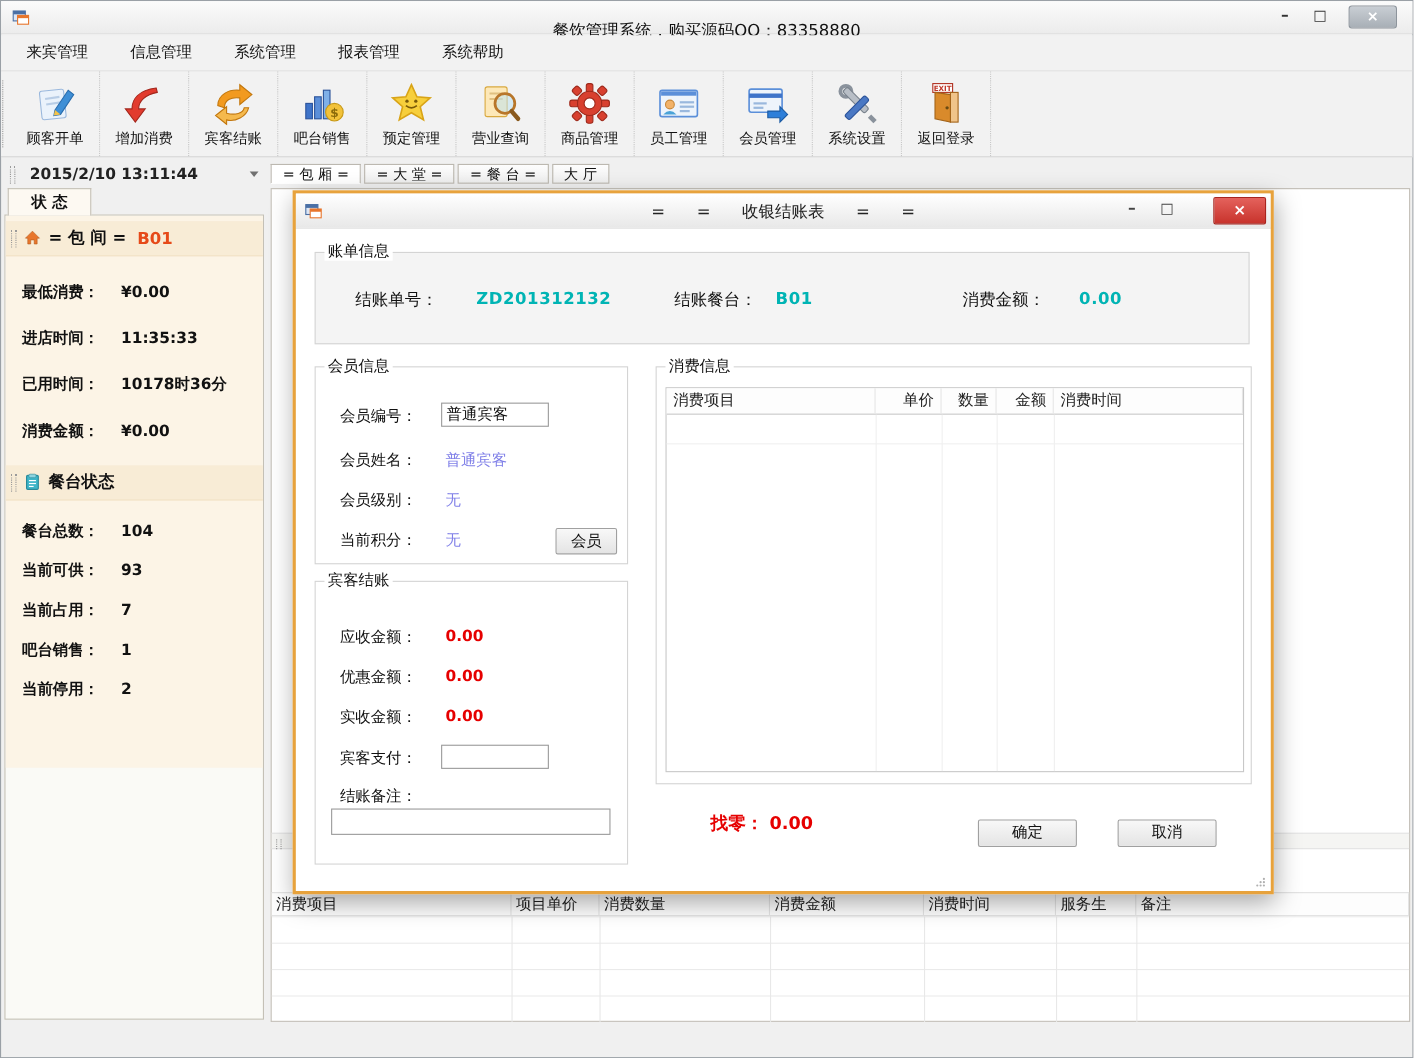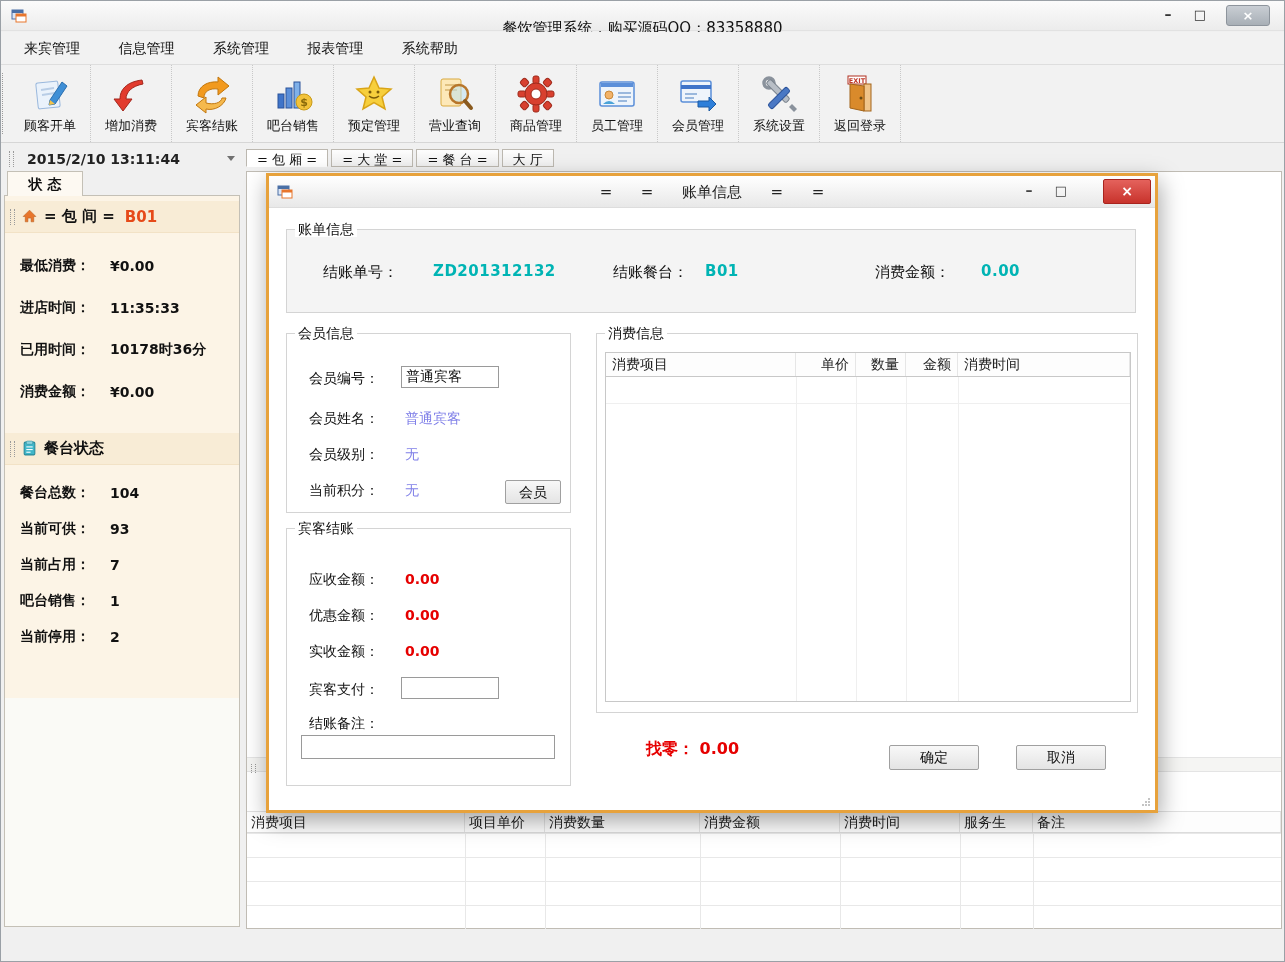--- a/index.html
+++ b/index.html
@@ -38,21 +38,21 @@
   .sec-header { position:relative; height:32px; background:#f8ecd6; border-bottom:1px solid #f2e2c6; display:flex; align-items:center; gap:6px; padding-left:5px; font-weight:bold; }
   .sec-header svg { width:17px; height:17px; }
   .sec-title { font-size:15px; color:#111; }
   .room-id { font-size:15px; color:#e64a19; margin-left:4px; }
   .info-rows1 { padding-top:12px; }
   .info-row1 { height:42px; display:flex; align-items:center; font-size:14px; font-weight:bold; color:#111; }
   .info-rows2 { padding-top:10px; }
   .info-row2 { height:36px; display:flex; align-items:center; font-size:14px; font-weight:bold; color:#111; }
   .info-lbl { margin-left:15px; width:88px; }
   .info-val { margin-left:2px; }
-  .hdr2-wrap { margin-top:20px; }
+  .hdr2-wrap { margin-top:10px; }
 
   
   .tabstrip { position:absolute; left:245px; top:148px; height:18px; display:flex; gap:3px; z-index:1; }
   .tab { padding:0 10px; line-height:20px; border:1px solid #bcb8b0; background:linear-gradient(#fdfdfd,#efefef); font-size:13px; color:#111; }
   .tab.selected { background:#fff; border-bottom-color:#fff; }
   .main-content { position:absolute; left:245px; top:170px; width:1036px; height:758px; background:#fff; border:1px solid #c0bcb4; }
   .splitter { position:absolute; left:246px; top:756px; width:1034px; height:15px; background:#f5f5f3; border-top:1px solid #e4e4e4; border-bottom:1px solid #e4e4e4; }
   .splitter .grip-v { margin-left:4px; height:9px; margin-top:2px; }
   .btable { position:absolute; left:246px; top:810px; width:1034px; height:118px; font-size:14px; }
   .bt-head { display:flex; height:22px; border-top:1px solid #e0e0e0; border-bottom:1px solid #dcdcdc; background:#fdfdfd; }
@@ -367,21 +367,21 @@
 
 
   <div class="dialog">
     <div class="dlg-titlebar">
       <svg class="dlg-icon" viewBox="0 0 16 16">
         <rect x="1" y="2" width="11" height="9" fill="#dce6f5" stroke="#4a6fa5"></rect>
         <rect x="1" y="2" width="11" height="3" fill="#4a6fa5"></rect>
         <rect x="5" y="6" width="10" height="8" fill="#fff" stroke="#e8762c"></rect>
         <rect x="5" y="6" width="10" height="2.5" fill="#e8762c"></rect>
       </svg>
-      <div class="dlg-title">=      =      账单信息      =      =</div>
+      <div class="dlg-title">=      =      收银结账表      =      =</div>
       <div class="dlg-min">–</div>
       <div class="dlg-max">□</div>
       <div class="dlg-close">×</div>
     </div>
 
     <div class="dlg-body">
 
       <div class="gb gb-bill">
         <span class="gb-cap">账单信息</span>
         <span class="bill-lbl" style="left:36px;">结账单号：</span>

